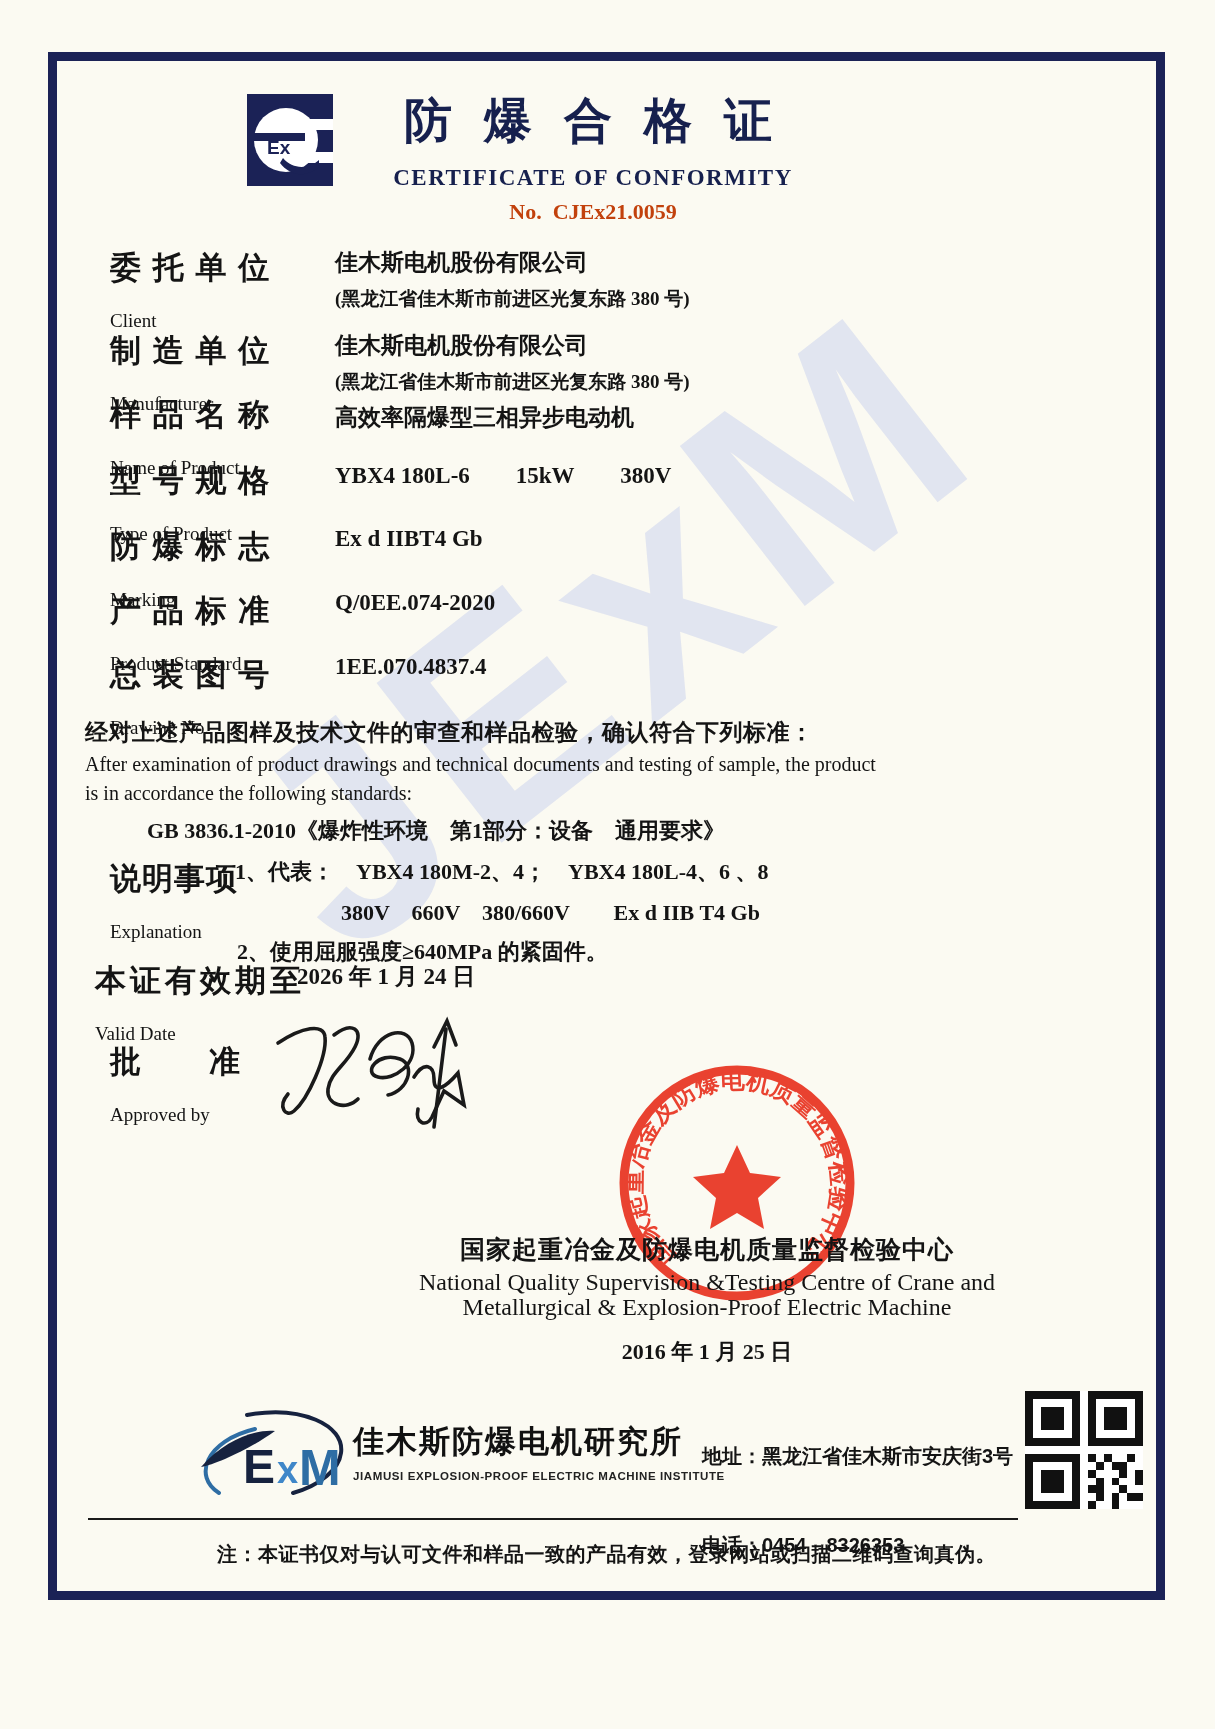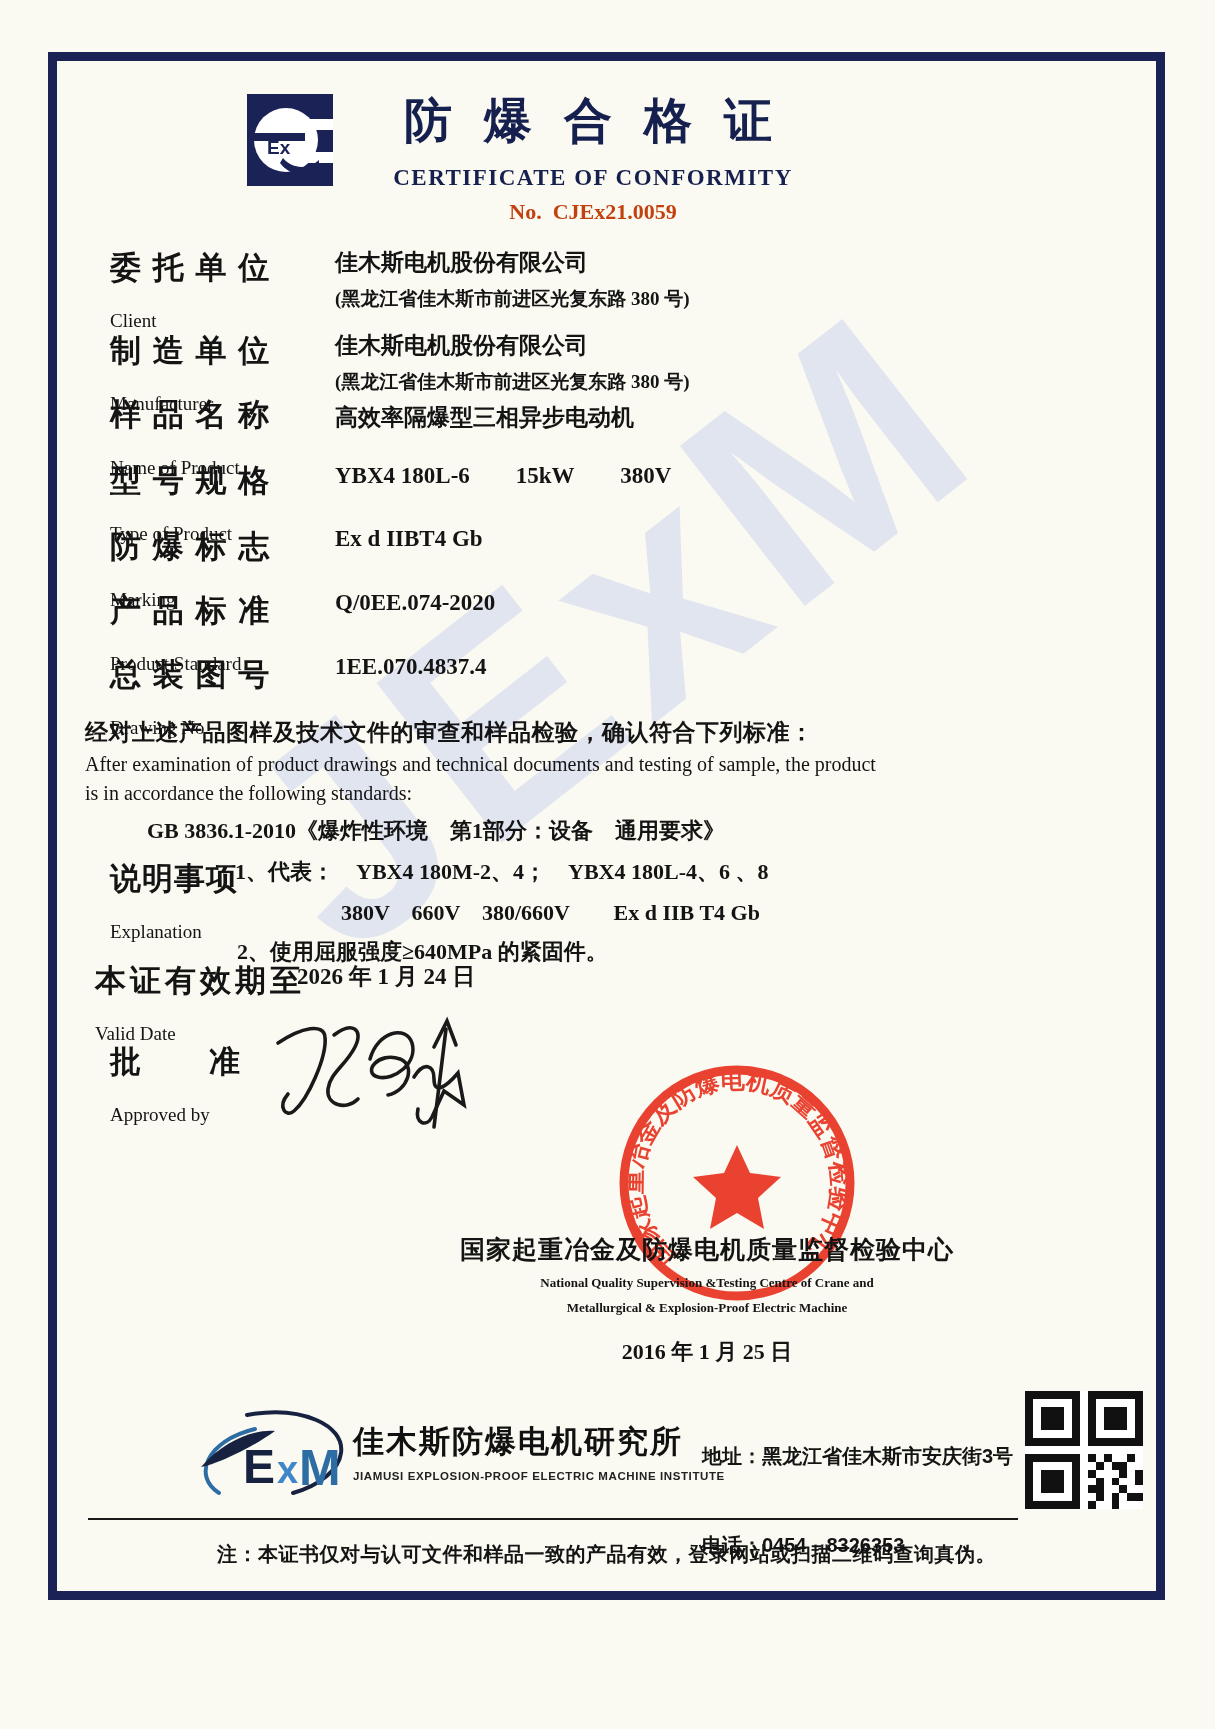--- a/index.html
+++ b/index.html
@@ -34,21 +34,21 @@
   .fvalue{font-size:23px;font-weight:bold;white-space:pre;}
   .fnote{font-size:19px;font-weight:600;margin-top:8px;white-space:pre;}
   
   .stmt-cn{font-size:23px;font-weight:bold;letter-spacing:.5px;}
   .stmt-en{font-size:20px;line-height:26px;margin-top:3px;}
   .std-line{font-size:22px;font-weight:bold;margin-left:62px;line-height:37px;white-space:pre;}
   .expl-line{font-size:22px;font-weight:bold;white-space:pre;}
   
   .centre{width:640px;text-align:center;}
   .centre .cn{font-size:25px;font-weight:bold;letter-spacing:1px;}
-  .centre .en{font-size:13px;font-weight:bold;line-height:25px;margin-top:4px;}
+  .centre .en{font-size:24px;font-weight:normal;line-height:25px;margin-top:4px;}
   .centre .date{font-size:22px;font-weight:bold;margin-top:17px;}
   .stamp{mix-blend-mode:multiply;opacity:.92;}
   
   .inst-cn{font-family:"Liberation Sans", sans-serif;font-size:31px;font-weight:bold;letter-spacing:2px;color:#111;}
   .inst-en{font-family:"Liberation Sans", sans-serif;font-size:11.5px;font-weight:bold;letter-spacing:.6px;color:#222;margin-top:7px;}
   .contact{font-family:"Liberation Sans", sans-serif;font-size:20px;font-weight:600;line-height:29.5px;white-space:pre;}
   .divider{height:2px;background:#1a1a1a;}
   .note{width:1099px;text-align:center;font-family:"Liberation Sans", sans-serif;font-size:20px;font-weight:bold;letter-spacing:.5px;}
 </style>
 </head>

